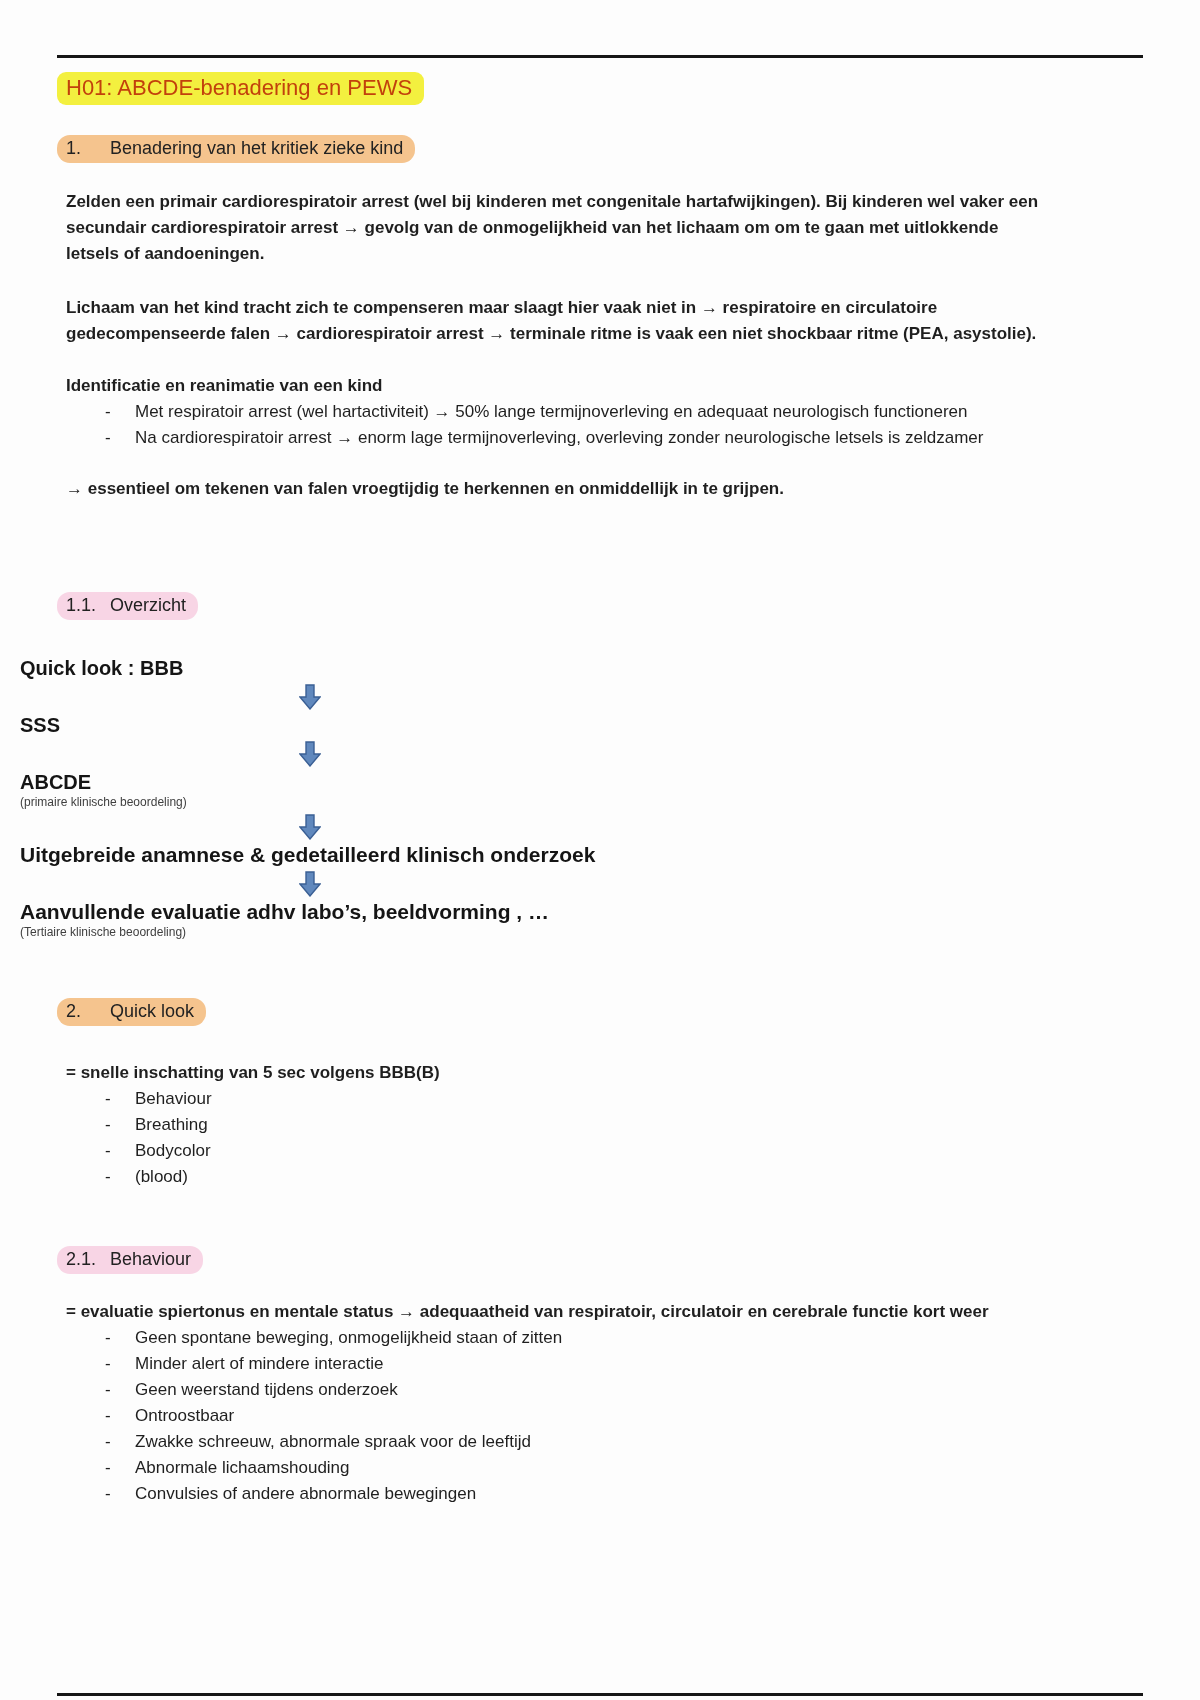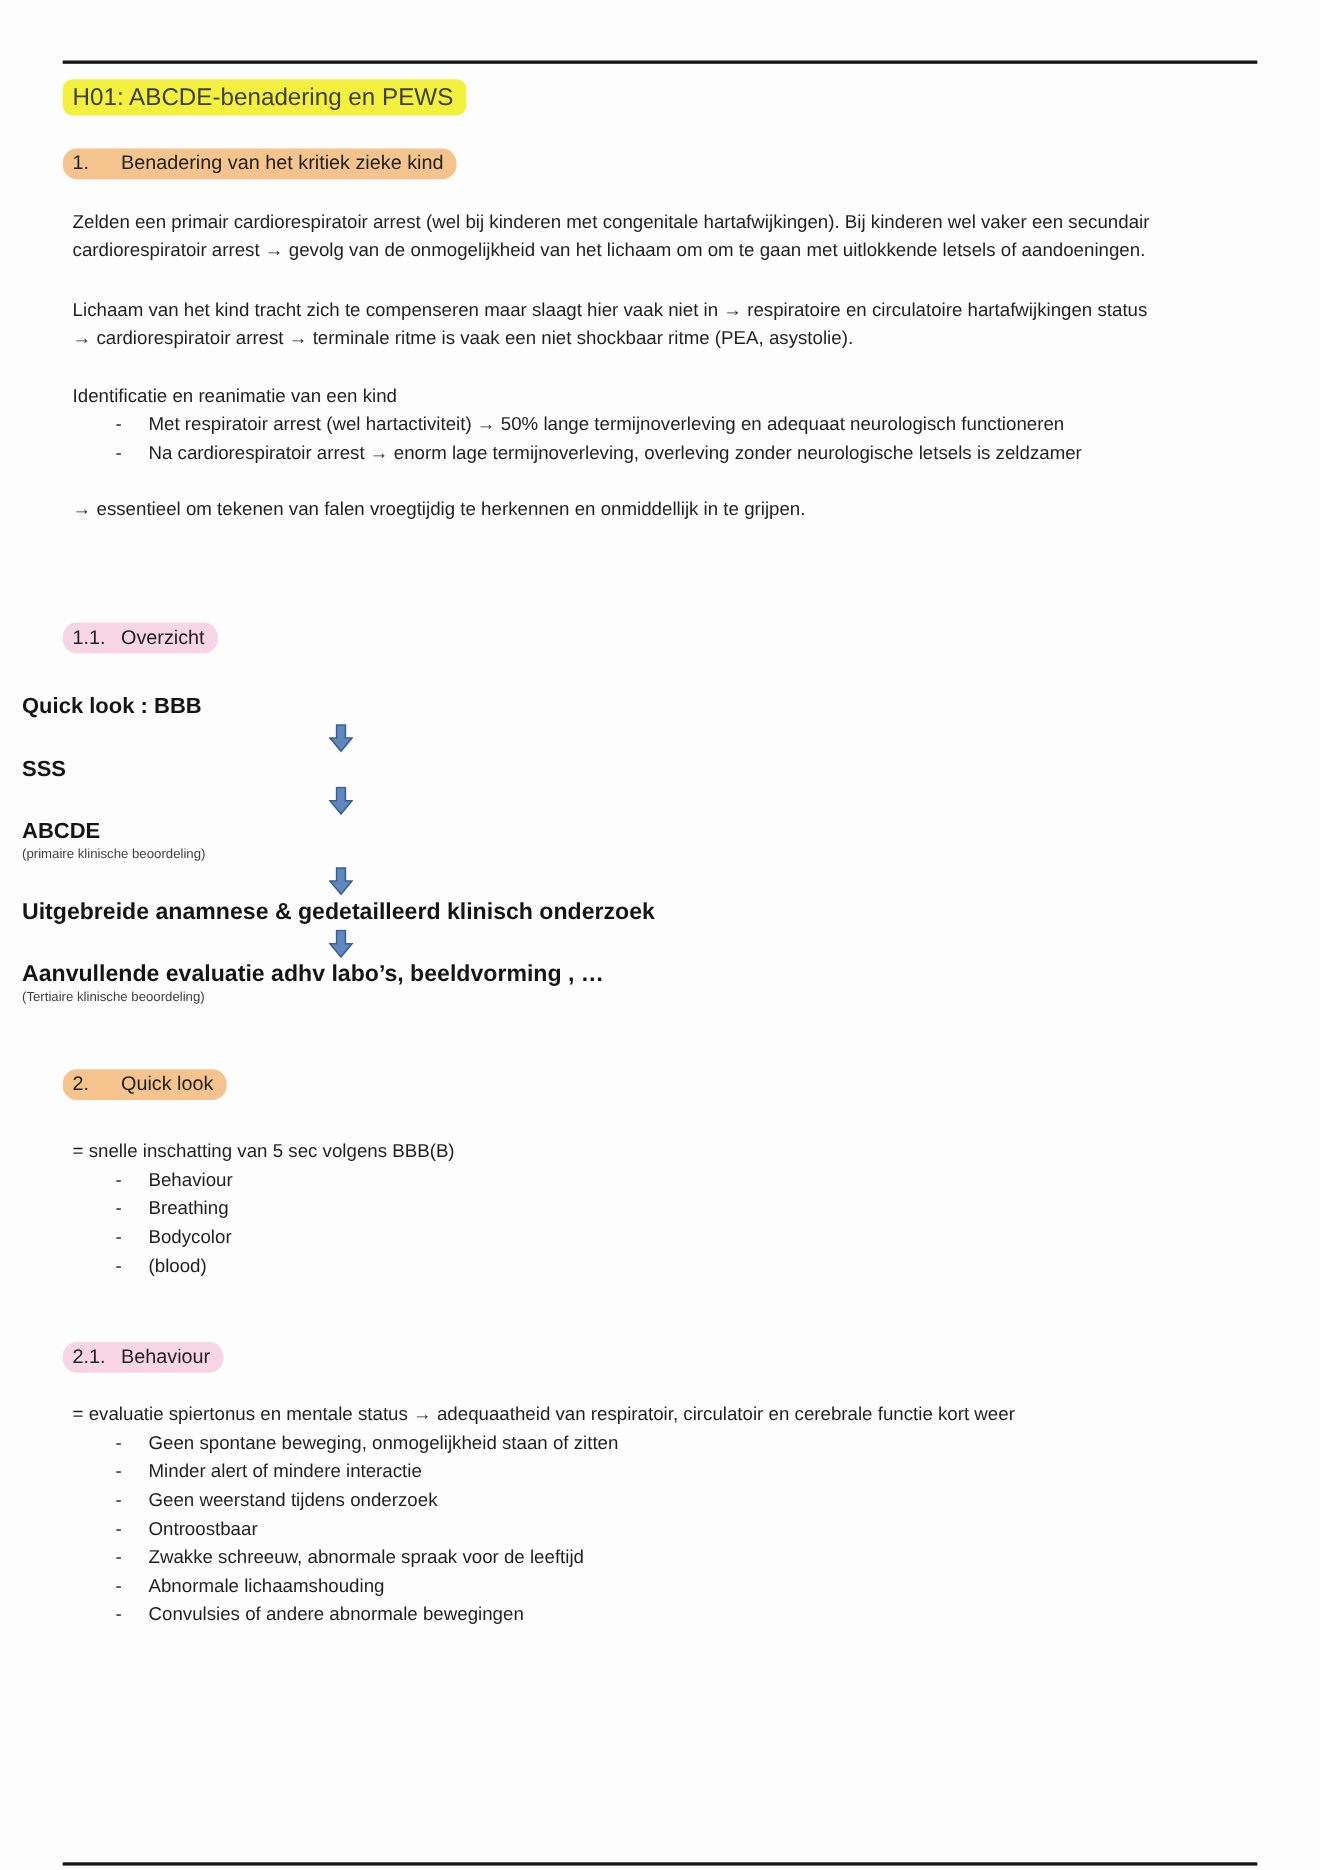--- a/index.html
+++ b/index.html
@@ -13,42 +13,42 @@
     overflow:hidden;
   }
   .rule { position:absolute; left:57px; width:1086px; height:3px; background:#161616; }
   .rule.top { top:55px; }
   .rule.bottom { top:1693px; }
 
   .content { position:absolute; top:70px; left:66px; width:985px; }
 
   .doc-title {
     margin:2px 0 0 0;
-    font-size:22px; font-weight:400; color:#404040;
+    font-size:22px; font-weight:400; color:#c2410c;
     display:inline-block;
   }
   .hl {
     display:inline-block;
     padding:3px 12px 4px 9px;
     margin-left:-9px;
     border-radius:9px;
   }
   .hl-yellow { background:var(--yellow); }
   .hl-orange { background:var(--orange); border-radius:13px; }
   .hl-pink   { background:var(--pink); border-radius:13px; }
 
   .sec-head { margin:0; font-size:18px; font-weight:400; color:#222; }
   .sec-head .hl { display:inline-flex; }
   .sec-head .num { display:inline-block; width:44px; flex:0 0 44px; }
   .mt-sec1 { margin-top:30px; }
   .mt-sec11 { margin-top:90px; }
   .mt-sec2 { margin-top:58px; }
   .mt-sec21 { margin-top:56px; }
 
-  .para { margin:26px 0 0 0; font-size:17px; line-height:26px; }
+  .para { margin:26px 0 0 0; font-size:17px; line-height:26px;font-weight:bold; }
   .para.gap28 { margin-top:28px; }
   .para.gap32 { margin-top:25px; }
   .para.gap34 { margin-top:34px; }
   .nowrap { white-space:nowrap; }
 
   .bullet { display:flex; font-size:17px; line-height:26px; }
   .bullet .dash { flex:0 0 30px; margin-left:39px; }
   .bullet .txt { flex:1 1 auto; }
 
   .flow {
@@ -72,21 +72,21 @@
 
     <div class="sec-head mt-sec1">
       <span class="hl hl-orange">
         <span class="num">1.</span>
         <span>Benadering van het kritiek zieke kind</span>
       </span>
     </div>
 
     <p class="para">Zelden een primair cardiorespiratoir arrest (wel bij kinderen met congenitale hartafwijkingen). Bij kinderen wel vaker een secundair cardiorespiratoir arrest → gevolg van de onmogelijkheid van het lichaam om om te gaan met uitlokkende letsels of aandoeningen.</p>
 
-    <p class="para gap28">Lichaam van het kind tracht zich te compenseren maar slaagt hier vaak niet in → respiratoire en circulatoire hartafwijkingen status → cardiorespiratoir arrest → terminale ritme is vaak een niet shockbaar ritme (PEA, asystolie).</p>
+    <p class="para gap28">Lichaam van het kind tracht zich te compenseren maar slaagt hier vaak niet in → respiratoire en circulatoire gedecompenseerde falen → cardiorespiratoir arrest → terminale ritme is vaak een niet shockbaar ritme (PEA, asystolie).</p>
 
     <p class="para">Identificatie en reanimatie van een kind</p>
     <div class="bullet">
       <span class="dash">-</span>
       <span class="txt">Met respiratoir arrest (wel hartactiviteit) → 50% lange termijnoverleving en adequaat neurologisch functioneren</span>
     </div>
     <div class="bullet">
       <span class="dash">-</span>
       <span class="txt">Na cardiorespiratoir arrest → enorm lage termijnoverleving, overleving zonder neurologische letsels is zeldzamer</span>
     </div>

